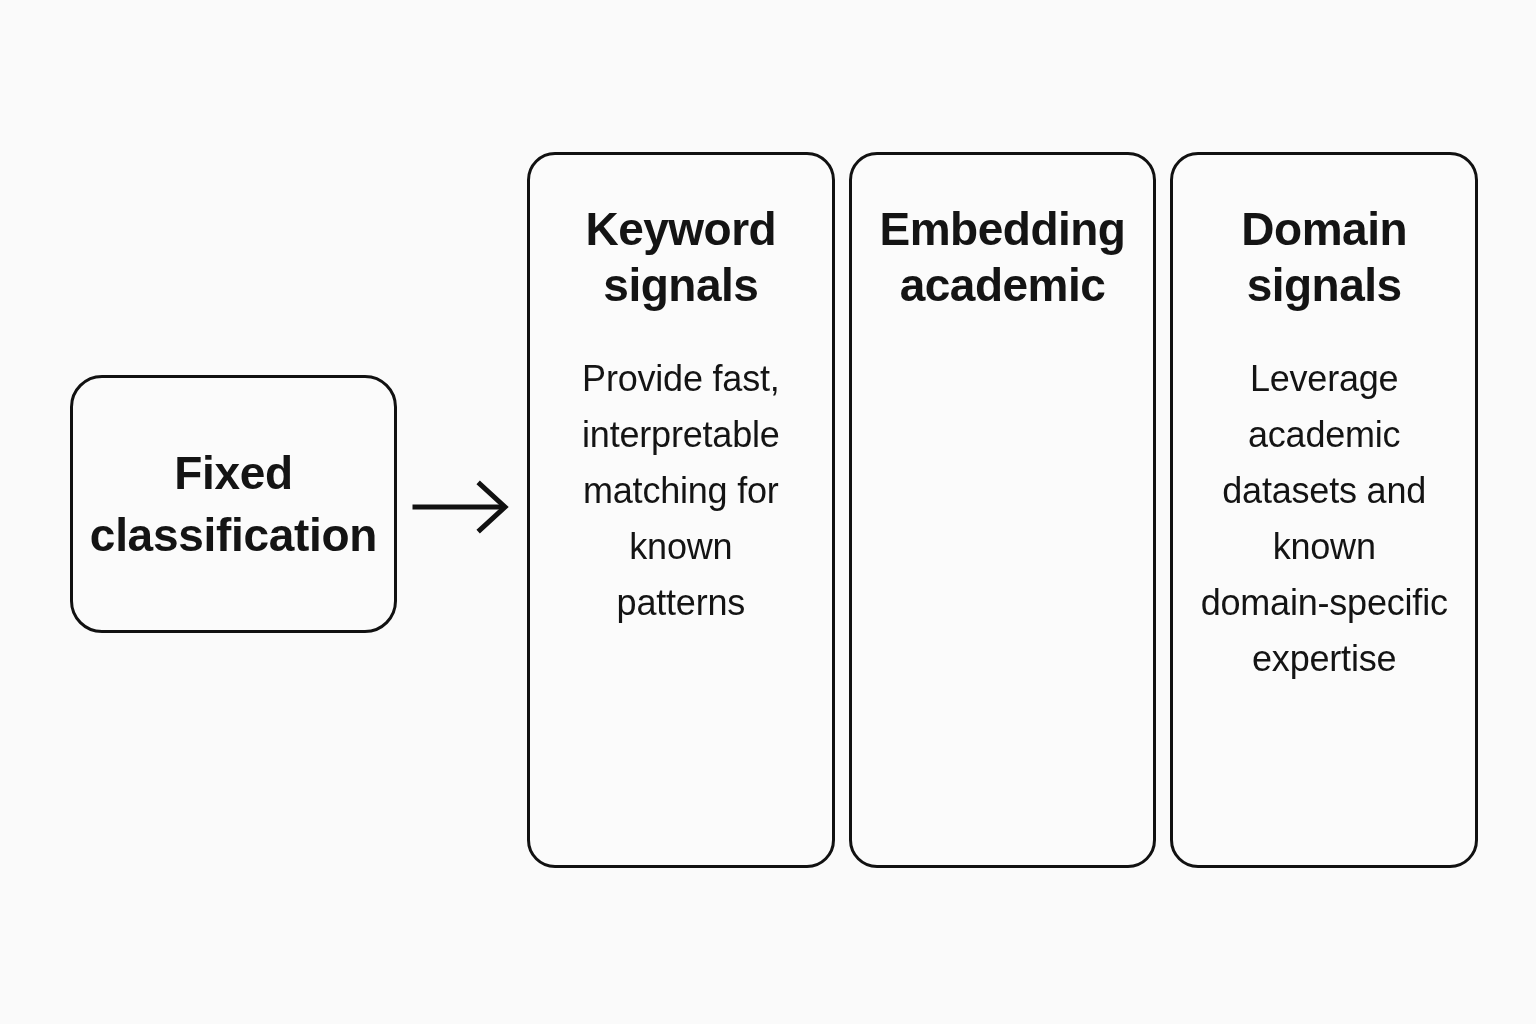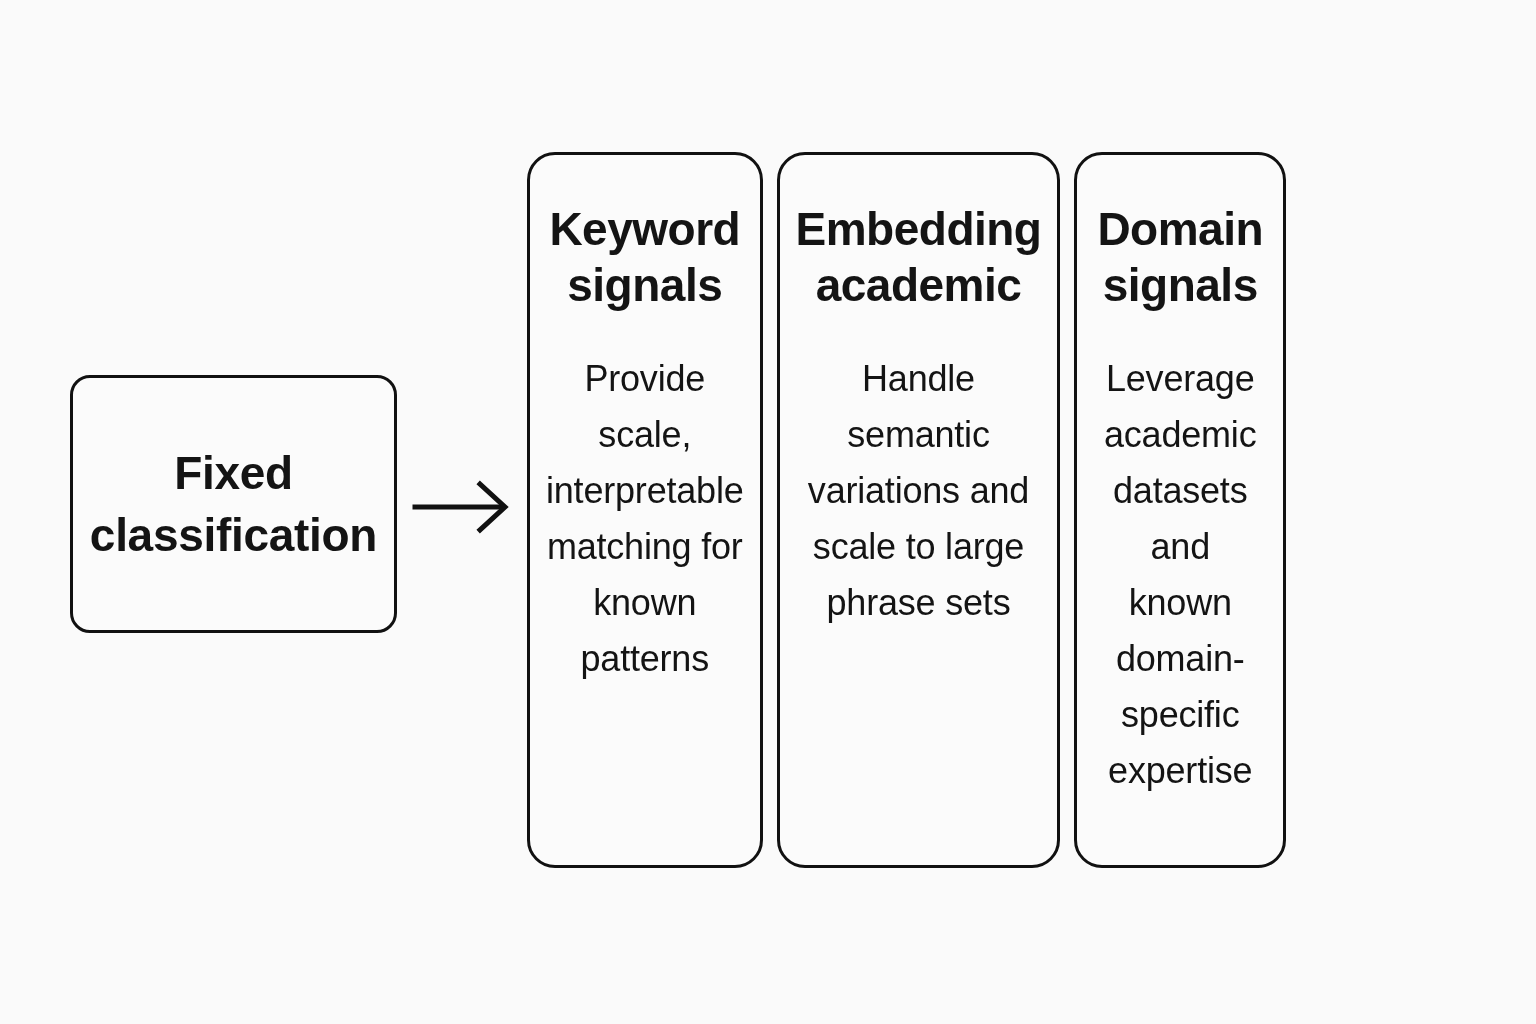--- a/index.html
+++ b/index.html
@@ -20,21 +20,21 @@
 
   
   .source-box {
     position: absolute;
     left: 70px;
     top: 375px;
     width: 327px;
     height: 258px;
     box-sizing: border-box;
     border: 3.5px solid #111111;
-    border-radius: 20px;
+    border-radius: 32px;
     background: #fbfbfb;
     display: flex;
     align-items: center;
     justify-content: center;
     text-align: center;
   }
   .source-box-label {
     font-size: 46px;
     font-weight: bold;
     line-height: 62px;
@@ -50,21 +50,21 @@
     top: 478px;
     width: 104px;
     height: 58px;
   }
 
   
   .cards {
     position: absolute;
     left: 527px;
     top: 152px;
-    width: 759px;
+    width: 951px;
     height: 716px;
     display: flex;
     gap: 14px;
   }
   .card {
     flex: 1 1 0;
     box-sizing: border-box;
     border: 3.5px solid #111111;
     border-radius: 28px;
     background: #fbfbfb;
@@ -107,35 +107,30 @@
       <line x1="5" y1="29" x2="92" y2="29" stroke="#111111" stroke-width="5" stroke-linecap="square"></line>
       <polyline points="70,6 95,29 70,52" stroke="#111111" stroke-width="5" fill="none" stroke-linecap="square" stroke-linejoin="miter"></polyline>
     </svg>
   </div>
 
   <div class="cards">
 
     <div class="card">
       <div class="card-title">Keyword
 signals</div>
-      <div class="card-body">Provide scale,
+      <div class="card-body">Provide fast,
 interpretable
 matching for
 known
 patterns</div>
     </div>
 
     <div class="card">
       <div class="card-title">Embedding
 academic</div>
-      <div class="card-body">Handle
-semantic
-variations and
-scale to large
-phrase sets</div>
     </div>
 
     <div class="card">
       <div class="card-title">Domain
 signals</div>
       <div class="card-body">Leverage
 academic
 datasets and
 known
 domain-specific

